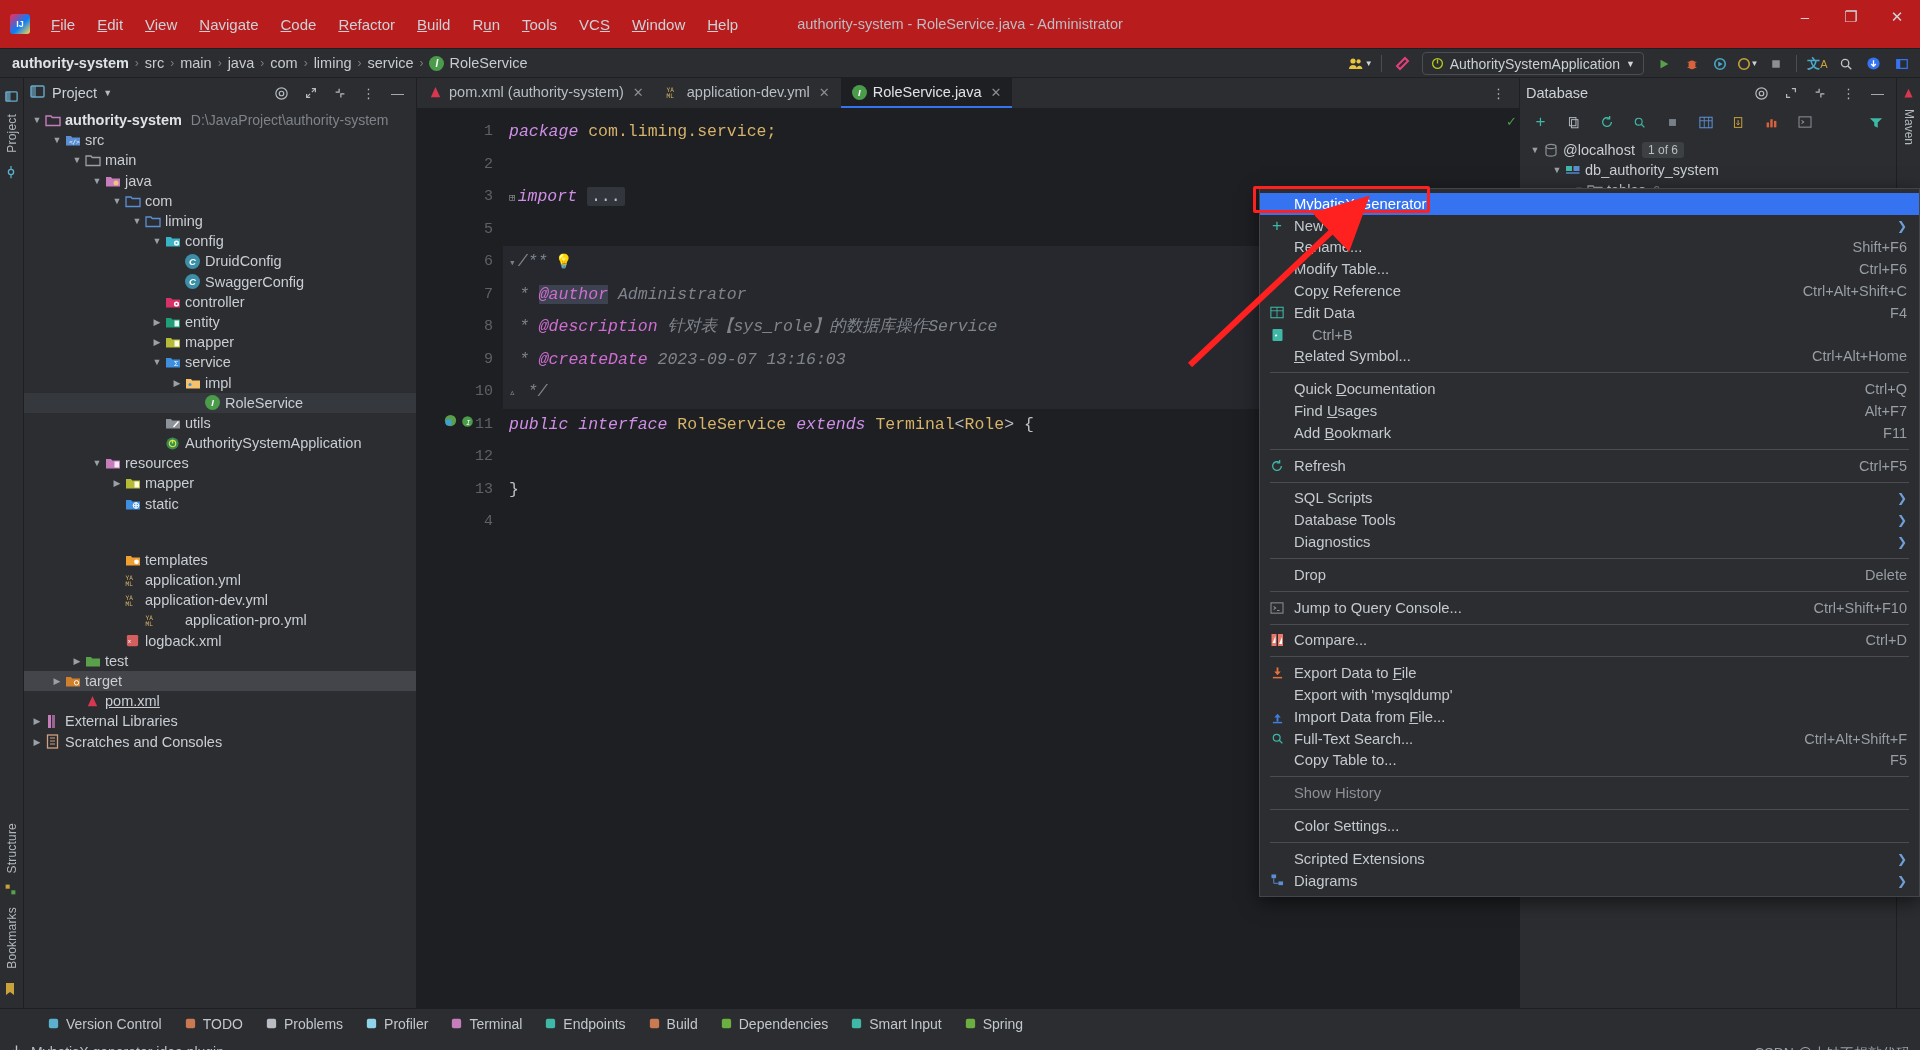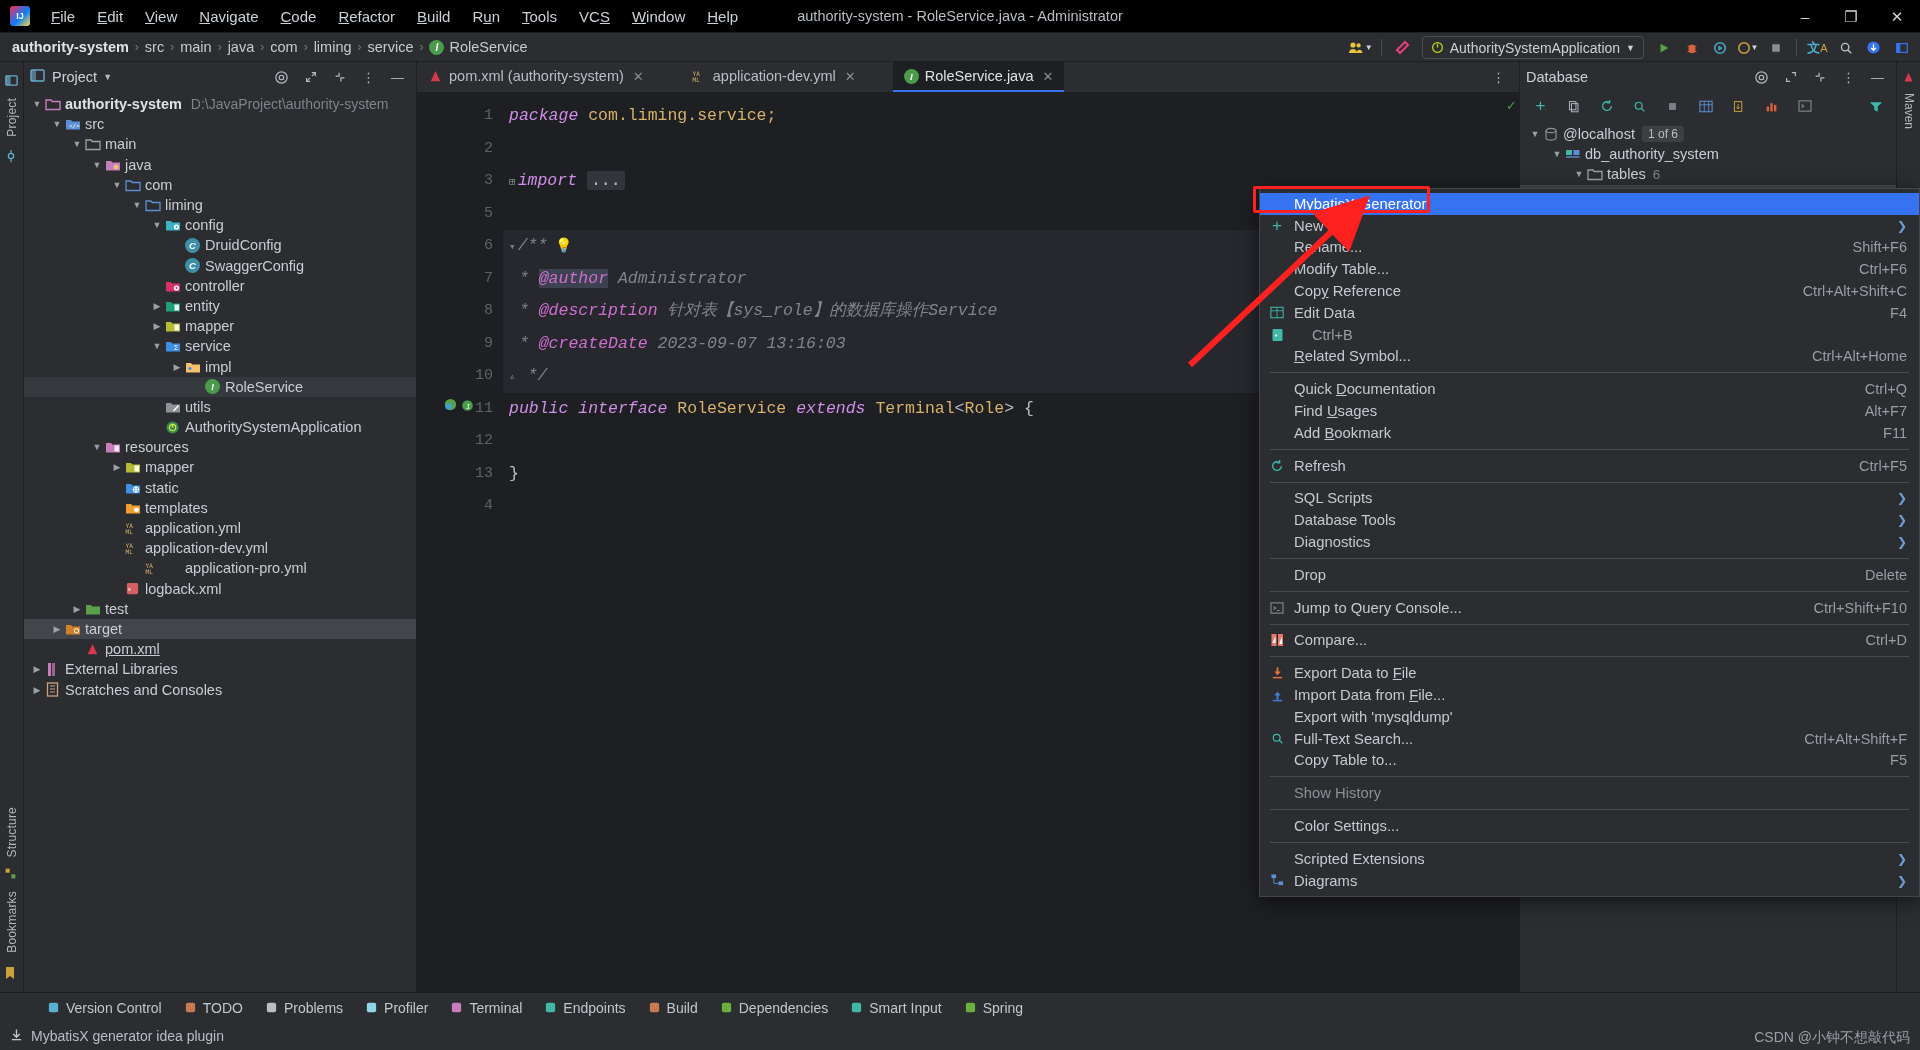--- a/index.html
+++ b/index.html
@@ -6,21 +6,21 @@
   html,body { width:1920px; height:1050px; overflow:hidden; }
   body {
     background:#2b2d30;
     color:#c8cdd4;
     font-family:"Liberation Sans", sans-serif;
     font-size:15px;
     position:relative;
   }
   
   .titlebar {
-    height:33px; background:#000000; display:flex; align-items:center;
+    height:49px; background:#b91c1c; display:flex; align-items:center;
     border-bottom:1px solid #1e1f22; position:relative;
   }
   .ij-logo {
     width:20px;height:20px;margin:0 10px 0 10px;border-radius:3px;
     background:linear-gradient(135deg,#fe2857 0%,#087cfa 55%,#ffdb48 100%);
     display:flex;align-items:center;justify-content:center;
     font-size:9px;color:#fff;font-weight:bold;
   }
   .menubar { display:flex; gap:0px; align-items:center; }
   .menubar .mi {
@@ -99,21 +99,21 @@
     width:14px;text-align:center;color:#9aa0a6;font-size:9px;flex:0 0 14px;
   }
   .trow .ico { width:17px;height:16px;margin-right:4px;flex:0 0 17px;display:flex;align-items:center;justify-content:center;}
   .trow .lbl { color:#c9ced4; }
   .trow .lbl.bold{font-weight:bold;color:#dfe3e8;}
   .trow .path { color:#7e838a; margin-left:9px; font-size:14px;}
   .cbadge{width:15px;height:15px;border-radius:50%;display:flex;align-items:center;justify-content:center;font-size:9.5px;color:#fff;font-weight:bold;}
 
   
   .editor { flex:1; display:flex; flex-direction:column; background:#1e1f22; min-width:0;}
-  .tabs { height:30px; display:flex; background:#2b2d30; align-items:stretch; position:relative;gap:26px;}
+  .tabs { height:30px; display:flex; background:#2b2d30; align-items:stretch; position:relative;}
   .tab {
     display:flex;align-items:center;gap:6px;padding:0 11px;font-size:14.5px;color:#b9bec5;
     border-bottom:2px solid transparent; white-space:nowrap;
   }
   .tab.active { background:#1e1f22; color:#dfe3e8; border-bottom:2px solid #3573f0;}
   .tab .x { color:#888d94; font-size:13px; margin-left:3px;}
   .tabs-right{margin-left:auto;display:flex;align-items:center;padding-right:8px;color:#b5bac1;}
   .code-area { flex:1; display:flex; position:relative; background:#1e1f22; overflow:hidden;}
   .gutter { width:86px; flex:0 0 86px; text-align:right; padding-top:8px; color:#5d6167;
             font-family:"Liberation Mono", monospace; font-size:15px; position:relative;}
@@ -593,21 +593,21 @@
             <span style="display: inline-flex; align-items: center; justify-content: center;">
               <svg width="16" height="14" viewBox="0 0 16 14">
                 <path d="M1 3 h5 l1.2 1.5 H15 v8 H1 Z" fill="#3f8fe0"></path>
                 <circle cx="11" cy="8.5" r="2.8" stroke="#fff" stroke-width="1" fill="none"></circle>
                 <path d="M8.2 8.5 H13.8 M11 5.7 a5 5 0 0 1 0 5.6 a5 5 0 0 1 0 -5.6" stroke="#fff" stroke-width=".8" fill="none"></path>
               </svg>
             </span>
           </span>
           <span class="lbl">static</span>
         </div>
-        <div class="trow" style="padding-left: 86px;">
+        <div class="trow" style="padding-left: 86px; margin-top: 36px;">
           <span class="arrow"></span>
           <span class="ico">
             <span style="display: inline-flex; align-items: center; justify-content: center;">
               <svg width="16" height="14" viewBox="0 0 16 14">
                 <path d="M1 3 h5 l1.2 1.5 H15 v8 H1 Z" fill="#f0a030"></path>
                 <circle cx="11.5" cy="8.8" r="2.4" fill="#fff"></circle>
               </svg>
             </span>
           </span>
           <span class="lbl">templates</span>
@@ -1172,32 +1172,32 @@
       <span class="cico" style="display: inline-flex; align-items: center; justify-content: center;">
         <svg width="13" height="14" viewBox="0 0 14 14">
           <path d="M7 1 L7 8" stroke="#e8703a" stroke-width="2"></path>
           <path d="M3.5 5.5 L7 9.5 L10.5 5.5 Z" fill="#e8703a"></path>
           <path d="M2 12 H12" stroke="#e8703a" stroke-width="1.6"></path>
         </svg>
       </span>
       <span class="clabel">Export Data to <u>F</u>ile</span>
     </div>
     <div class="ctxitem">
+      <span class="cico" style="display: inline-flex; align-items: center; justify-content: center;"></span>
+      <span class="clabel">Export with 'mysqldump'</span>
+    </div>
+    <div class="ctxitem">
       <span class="cico" style="display: inline-flex; align-items: center; justify-content: center;">
         <svg width="13" height="14" viewBox="0 0 14 14">
           <path d="M7 12 L7 5" stroke="#3f7fe0" stroke-width="2"></path>
           <path d="M3.5 7.5 L7 3.5 L10.5 7.5 Z" fill="#3f7fe0"></path>
           <path d="M2 13 H12" stroke="#3f7fe0" stroke-width="1.6"></path>
         </svg>
       </span>
       <span class="clabel">Import Data from <u>F</u>ile...</span>
-    </div>
-    <div class="ctxitem">
-      <span class="cico" style="display: inline-flex; align-items: center; justify-content: center;"></span>
-      <span class="clabel">Export with 'mysqldump'</span>
     </div>
     <div class="ctxitem">
       <span class="cico" style="display: inline-flex; align-items: center; justify-content: center;">
         <svg width="13" height="13" viewBox="0 0 16 16">
           <circle cx="7" cy="7" r="4.2" stroke="#3fb8a8" stroke-width="1.5" fill="none"></circle>
           <path d="M10.2 10.2 L14 14" stroke="#3fb8a8" stroke-width="1.6"></path>
         </svg>
       </span>
       <span class="clabel">Full-Text Search...</span>
       <span class="cshort">Ctrl+Alt+Shift+F</span>

